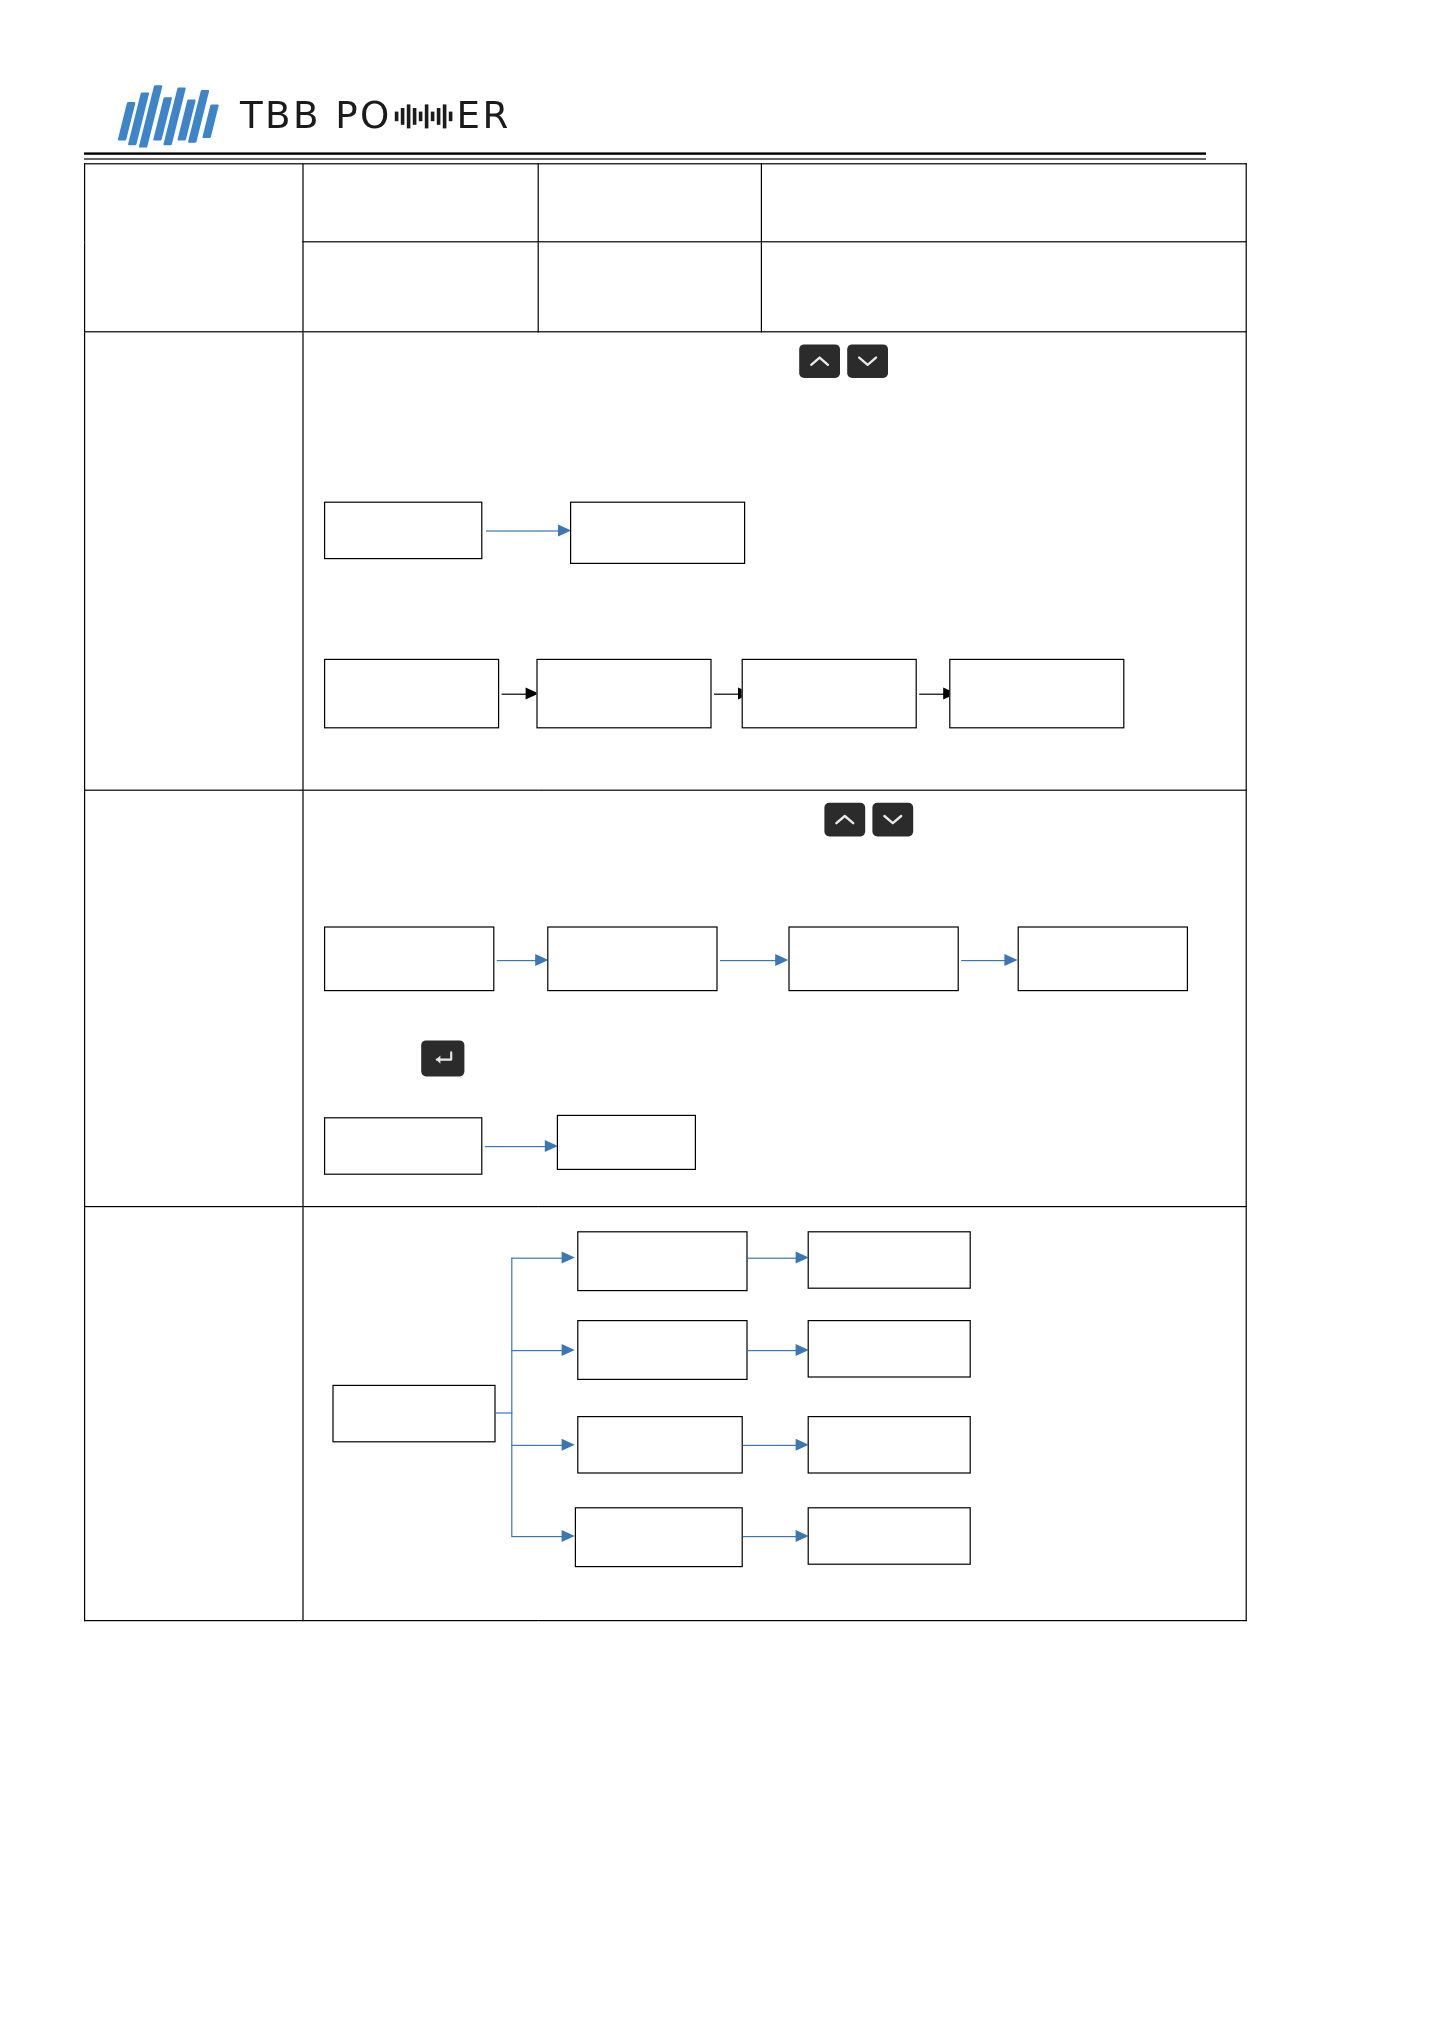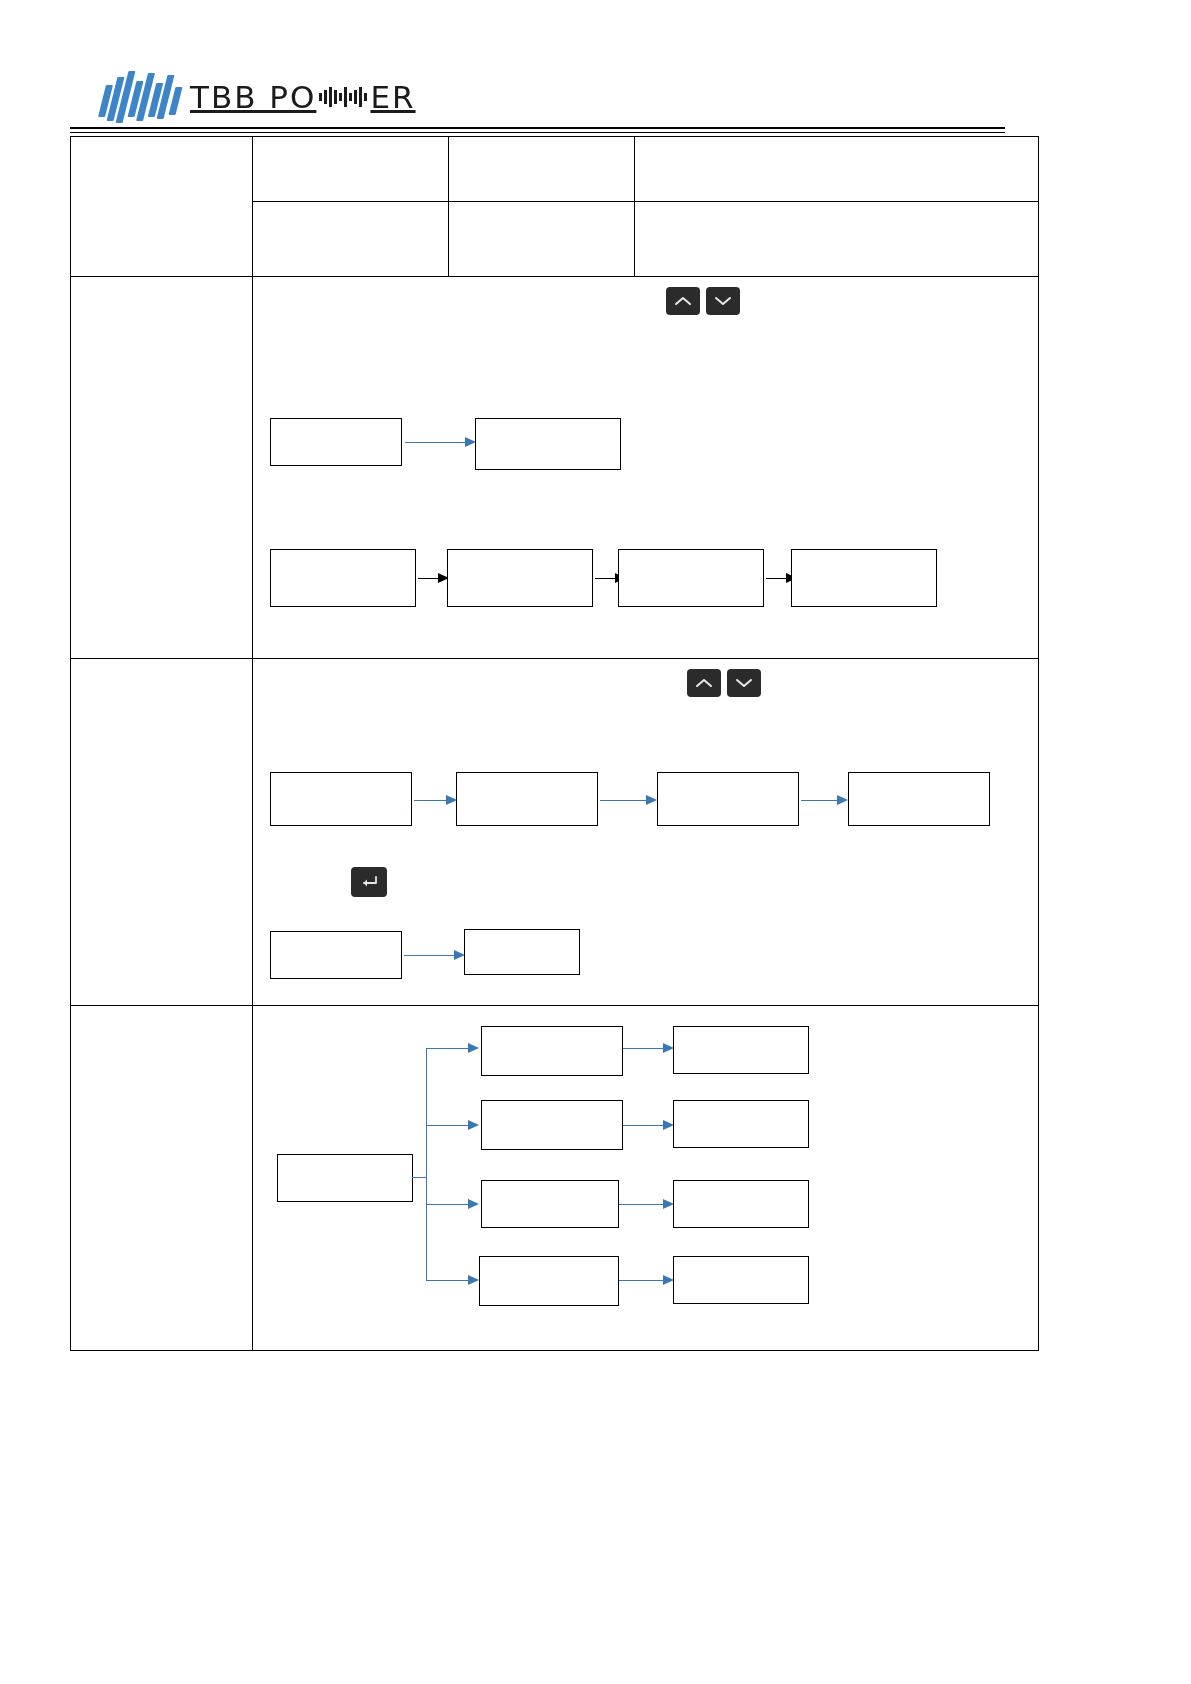--- a/index.html
+++ b/index.html
@@ -38,30 +38,29 @@
     flex: 0 0 auto;
   }
   .logo-mark i {
     position: absolute;
     display: block;
     background: #3d85c8;
     transform: skewX(-14deg);
     border-radius: 1px;
   }
   .logo-text {
-    margin-left: 8px;
+    margin-left: 18px;
     font-family: "DejaVu Sans", sans-serif;
     font-size: 31px;
     letter-spacing: 2px;
     color: #1b1b1b;
     font-weight: 400;
     display: flex;
     align-items: center;
     white-space: nowrap;
-    text-decoration: underline;
   }
   .logo-text .pw-bars {
     display: inline-flex;
     align-items: center;
     gap: 2px;
     margin: 0 3px;
     height: 22px;
   }
   .logo-text .pw-bars span {
     display: block;

